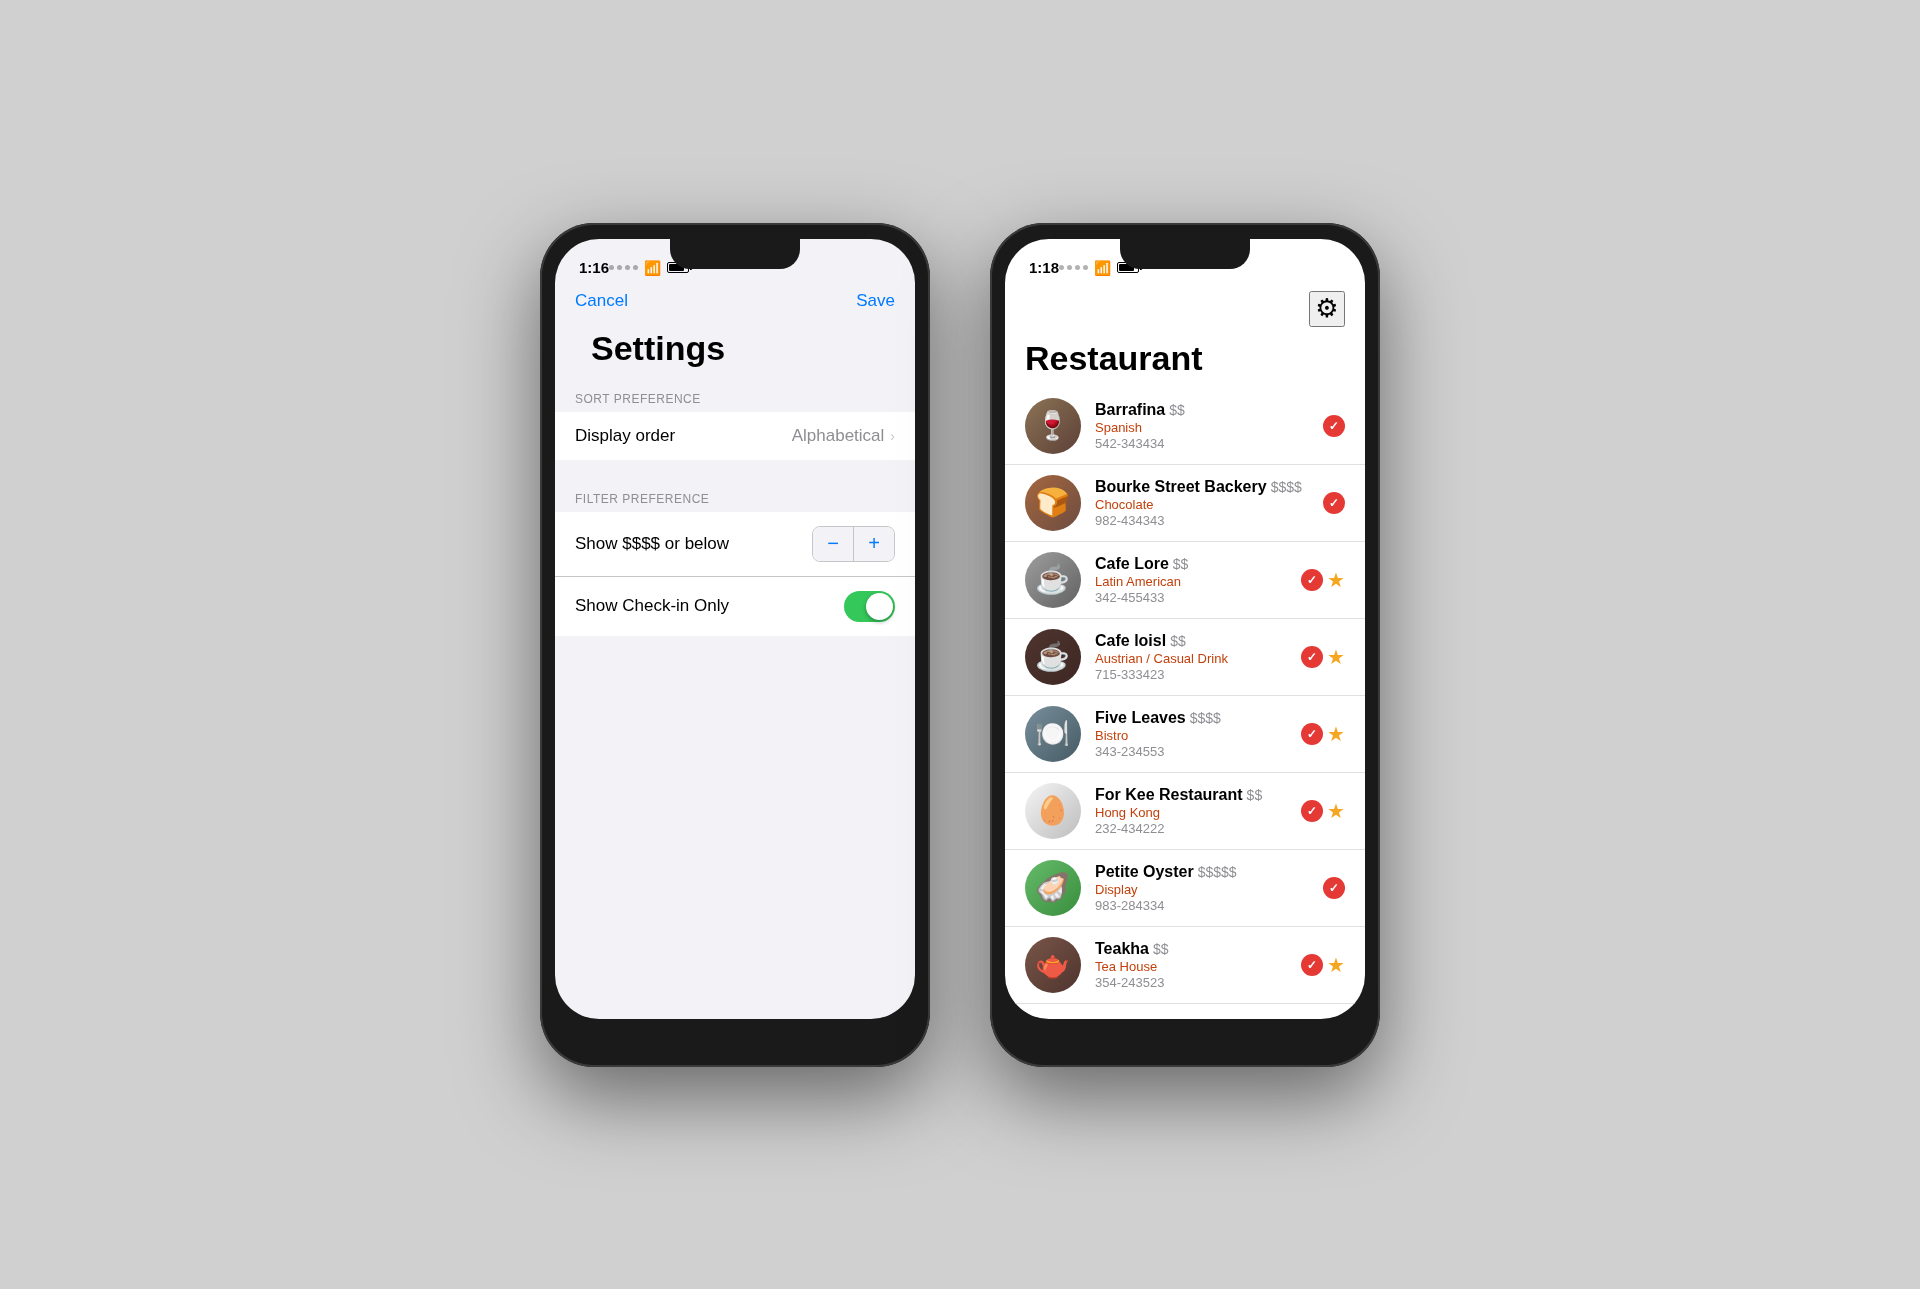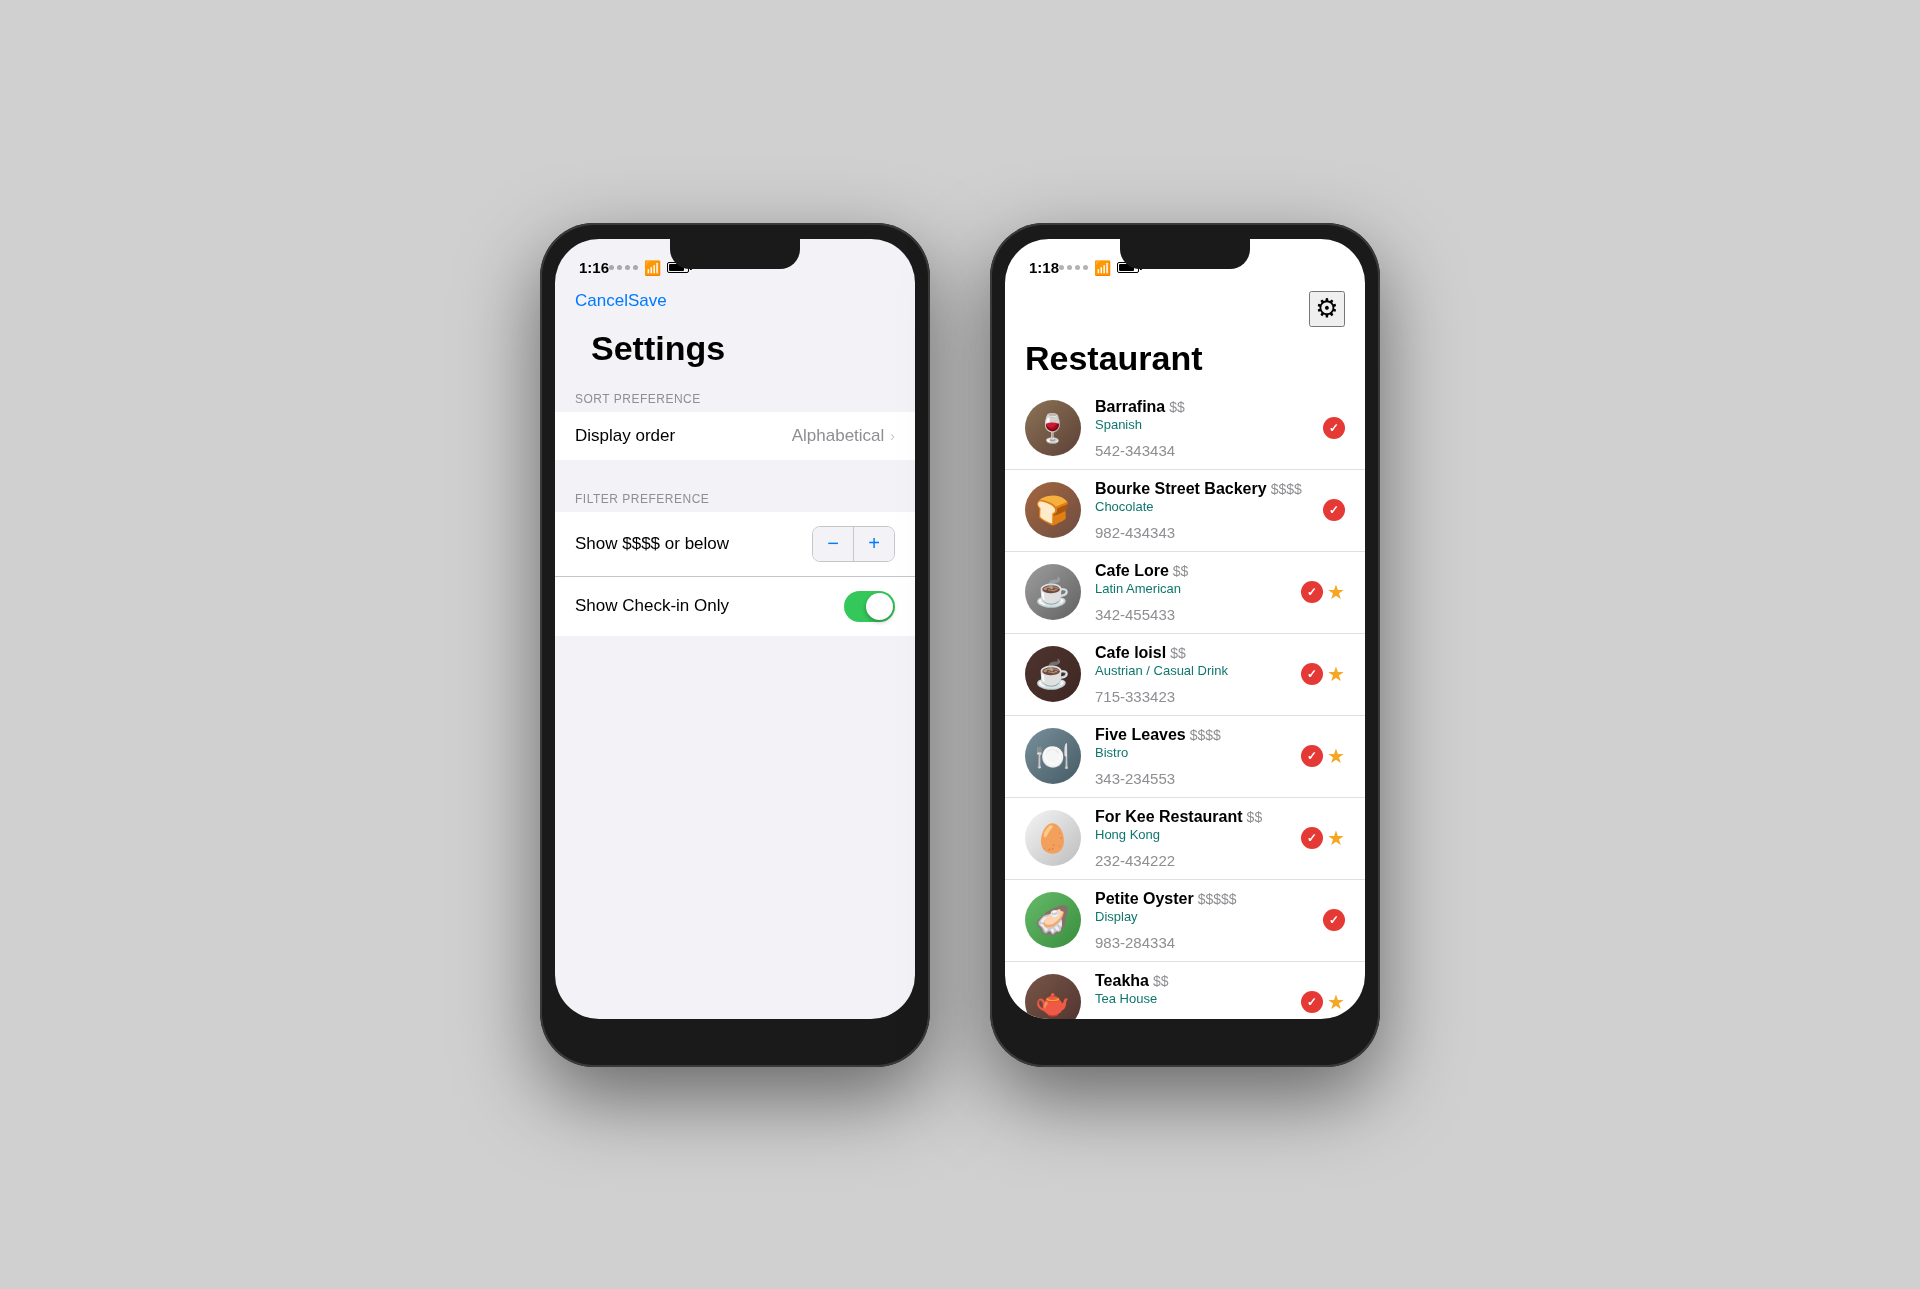--- a/index.html
+++ b/index.html
@@ -70,20 +70,21 @@
     }
 
     
     .settings-screen {
       background: #f2f2f7;
       height: 100%;
     }
 
     .nav-bar {
       display: flex;
+      justify-content: space-between;
       align-items: center;
       padding: 4px 20px 10px;
       background: #f2f2f7;
     }
 
     .nav-btn {
       font-size: 17px;
       color: #007aff;
       cursor: pointer;
       background: none;
@@ -263,28 +264,28 @@
       color: #000;
     }
 
     .restaurant-price {
       font-size: 14px;
       color: #8e8e93;
     }
 
     .restaurant-cuisine {
       font-size: 13px;
-      color: #0f766e;
+      color: #c2410c;
       margin-top: 1px;
     }
 
     .restaurant-phone {
-      font-size: 15px;
+      font-size: 13px;
       color: #8e8e93;
-      margin-top: 10px;
+      margin-top: 1px;
     }
 
     .restaurant-icons {
       display: flex;
       align-items: center;
       gap: 4px;
     }
 
     .check-icon {
       width: 22px;

